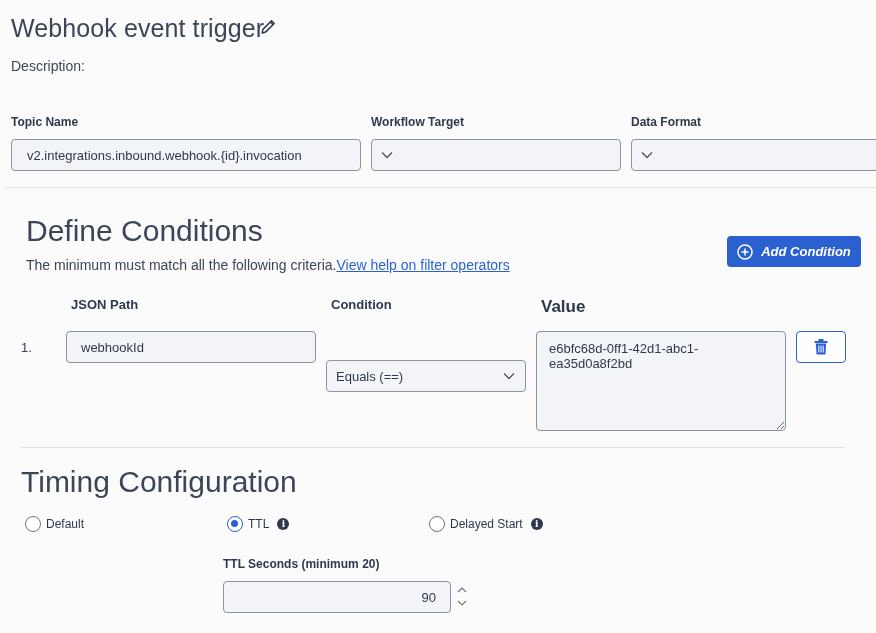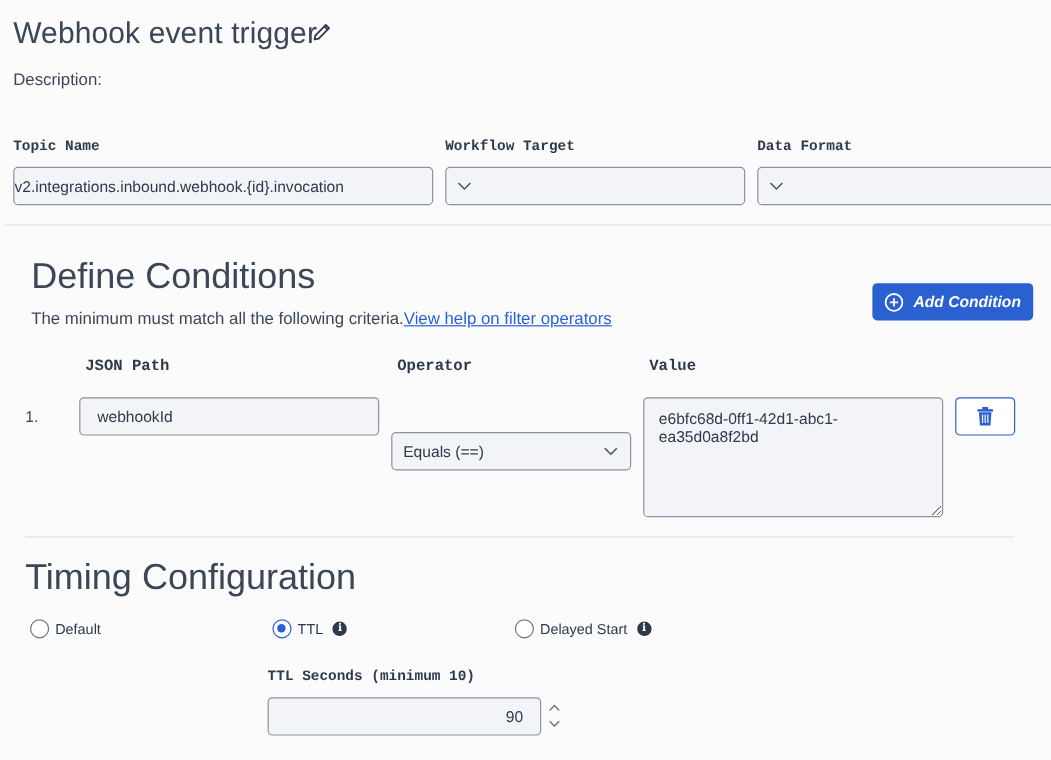--- a/index.html
+++ b/index.html
@@ -2,21 +2,21 @@
 <html><head>
   <meta charset="utf-8">
   <style>
     * { box-sizing: border-box; margin: 0; padding: 0; }
     html, body { width: 876px; height: 633px; overflow: hidden; background: #fbfbfc; }
     body { font-family: "Liberation Sans", "DejaVu Sans", sans-serif; color: #2e3a4b; position: relative; }
     .abs { position: absolute; }
     .title { left: 11px; top: 14px; font-size: 25px; font-weight: 300; color: #3b4656; letter-spacing: 0.1px; }
     .edit-icon { left: 260px; top: 19px; width: 16px; height: 16px; }
     .desc { left: 11px; top: 58px; font-size: 14px; color: #3b4656; }
-    .label { font-size: 12px; font-weight: bold; color: #2e3a4b; font-family: Liberation Mono, monospace; }
+    .label { font-size: 12px; font-weight: bold; color: #2e3a4b; }
     .field { background: #f3f4f7; border: 1px solid #8a93a1; border-radius: 4px; font-size: 13px; color: #2e3a4b; display: flex; align-items: center; }
     .field .text { flex: 1; white-space: nowrap; overflow: hidden; }
     .chev { width: 12px; height: 8px; margin-right: 10px; }
     .divider { height: 1px; background: #dfe2e8; }
     .h2 { font-size: 30px; font-weight: 300; color: #3b4656; }
     .crit { font-size: 14px; color: #3b4656; }
     .crit a { color: #2a62d4; text-decoration: underline; }
     .btn-primary { background: #2a60cf; color: #fff; border-radius: 4px; font-size: 13px; font-weight: bold; display: flex; align-items: center; justify-content: center; gap: 8px; cursor: pointer; font-style: italic; }
     .btn-outline { border: 1px solid #2a60cf; border-radius: 4px; background: #fff; display: flex; align-items: center; justify-content: center; cursor: pointer; }
     textarea.field { resize: both; font-family: inherit; padding: 9px 12px; display: block; }
@@ -30,21 +30,21 @@
 <body>
 
 <div class="abs title">Webhook event trigger</div>
 <svg class="abs edit-icon" viewBox="0 0 16 16">
   <path d="M11.5 1.8l2.7 2.7-8.6 8.6-3.5.8.8-3.5z" fill="none" stroke="#2e3a4b" stroke-width="1.5" stroke-linejoin="round"></path>
   <path d="M10.3 3l2.7 2.7" stroke="#2e3a4b" stroke-width="1.5"></path>
 </svg>
 <div class="abs desc">Description:</div>
 
 <div class="abs label" style="left:11px;top:115px;">Topic Name</div>
-<div class="abs field" style="left:11px;top:139px;width:350px;height:32px;">
+<div class="abs field" style="left:11px;top:139px;width:350px;height:32px;padding-left:15px;">
   <span class="text">v2.integrations.inbound.webhook.{id}.invocation</span>
 </div>
 
 <div class="abs label" style="left:371px;top:115px;">Workflow Target</div>
 <div class="abs field" style="left:371px;top:139px;width:250px;height:32px;padding-left:9px;">
   <svg class="chev" viewBox="0 0 12 8">
       <path d="M1 1.5l5 5 5-5" fill="none" stroke="#4a5463" stroke-width="1.3"></path>
     </svg>
 </div>
 
@@ -64,22 +64,22 @@
 
 <div class="abs btn-primary" style="left:727px;top:236px;width:134px;height:31px;">
   <svg width="16" height="16" viewBox="0 0 16 16">
     <circle cx="8" cy="8" r="7" fill="none" stroke="#fff" stroke-width="1.5"></circle>
     <path d="M8 4.5v7M4.5 8h7" stroke="#fff" stroke-width="1.5"></path>
   </svg>
   <span>Add Condition</span>
 </div>
 
 <div class="abs label" style="left:71px;top:297px;font-size:13px;">JSON Path</div>
-<div class="abs label" style="left:331px;top:297px;font-size:13px;">Operator</div>
-<div class="abs label" style="left:541px;top:297px;font-size:13px;">Value</div>
+<div class="abs label" style="left:331px;top:297px;font-size:13px;">Condition</div>
+<div class="abs label" style="left:541px;top:297px;font-size:17px;">Value</div>
 
 <div class="abs" style="left:21px;top:340px;font-size:13px;color:#3b4656;">1.</div>
 
 <div class="abs field" style="left:66px;top:331px;width:250px;height:32px;padding-left:14px;">
   <span class="text">webhookId</span>
 </div>
 
 <div class="abs field" style="left:326px;top:331px;width:200px;height:32px;padding-left:9px;margin-top:29px;">
   <span class="text">Equals (==)</span>
   <svg class="chev" viewBox="0 0 12 8">
@@ -112,21 +112,21 @@
   <span>TTL</span>
   <span class="info-icon">i</span>
 </div>
 
 <div class="abs radio" style="left:429px;top:516px;">
   <span class="radio-circle"></span>
   <span>Delayed Start</span>
   <span class="info-icon">i</span>
 </div>
 
-<div class="abs label" style="left:223px;top:557px;">TTL Seconds (minimum 10)</div>
+<div class="abs label" style="left:223px;top:557px;">TTL Seconds (minimum 20)</div>
 <div class="abs field" style="left:223px;top:581px;width:228px;height:32px;justify-content:flex-end;padding-right:14px;">
   <span>90</span>
 </div>
 <div class="abs" style="left:456px;top:585px;width:12px;height:24px;">
   <svg width="12" height="24" viewBox="0 0 12 24">
     <path d="M2 7l4-4 4 4" fill="none" stroke="#6d7584" stroke-width="1.2"></path>
     <path d="M2 16l4 4 4-4" fill="none" stroke="#6d7584" stroke-width="1.2"></path>
   </svg>
 </div>
 

